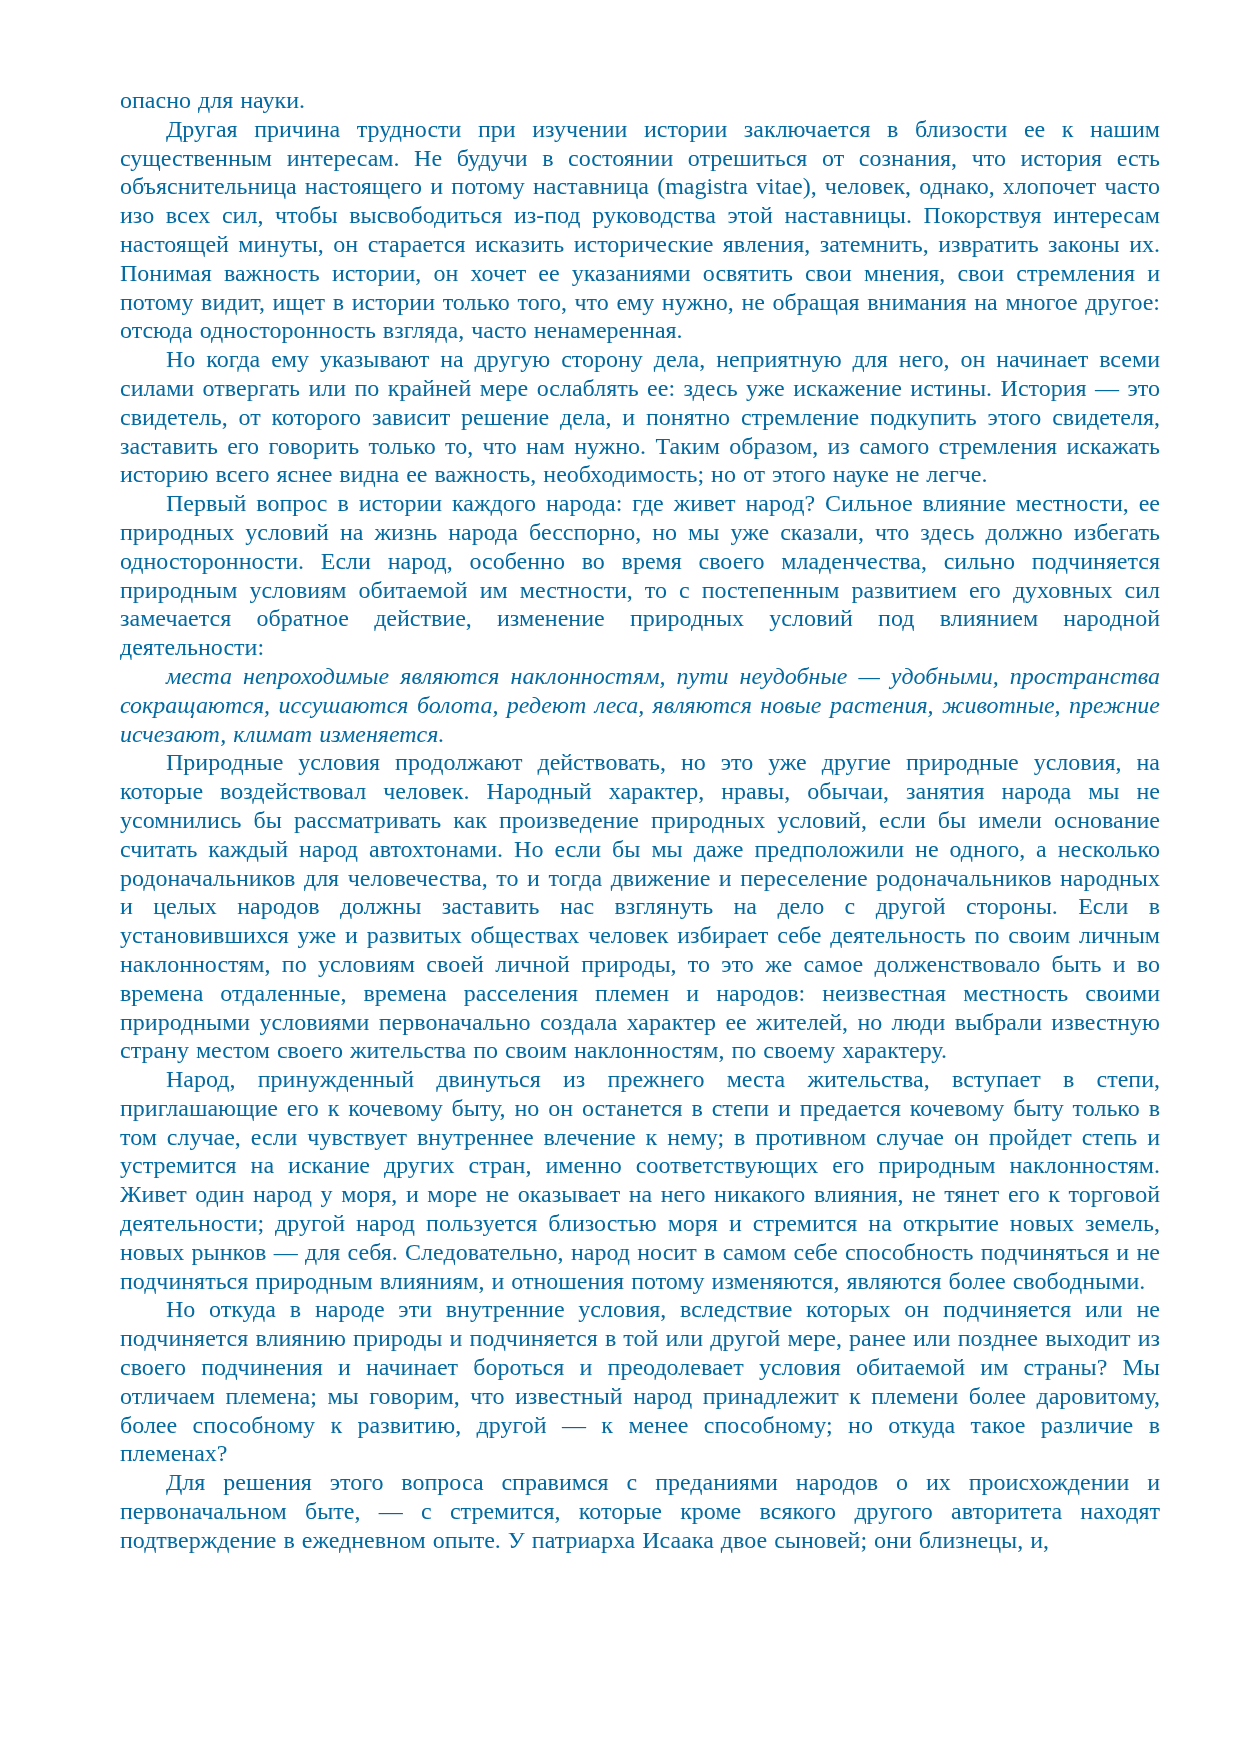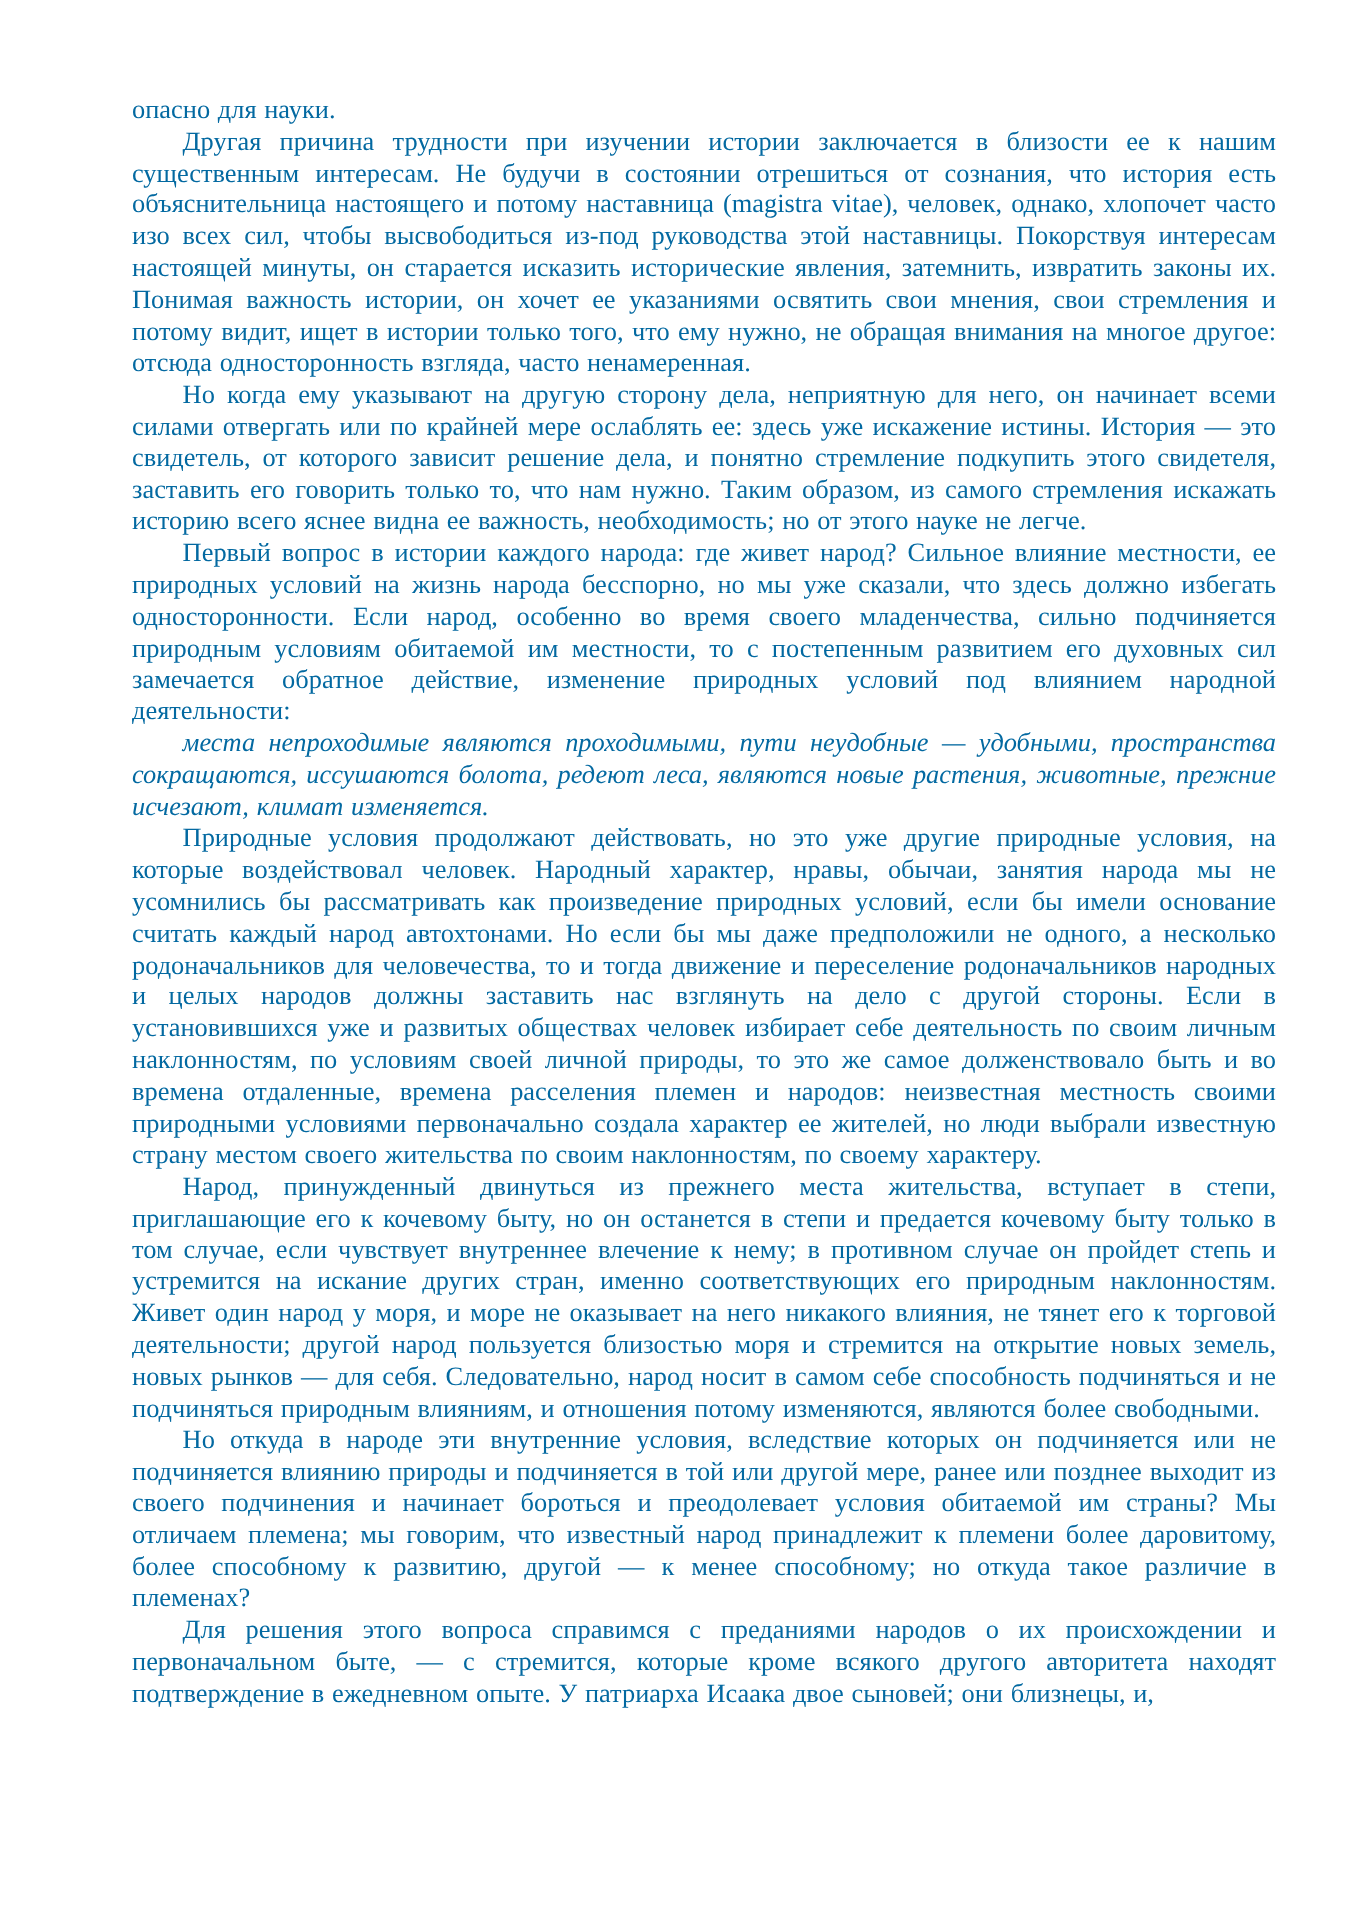--- a/index.html
+++ b/index.html
@@ -41,19 +41,19 @@
 </style>
 </head>
 <body>
 
 <main class="page">
   <div>
       <p class="no-indent">опасно для науки.</p>
       <p class="">Другая причина трудности при изучении истории заключается в близости ее к нашим существенным интересам. Не будучи в состоянии отрешиться от сознания, что история есть объяснительница настоящего и потому наставница (magistra vitae), человек, однако, хлопочет часто изо всех сил, чтобы высвободиться из-под руководства этой наставницы. Покорствуя интересам настоящей минуты, он старается исказить исторические явления, затемнить, извратить законы их. Понимая важность истории, он хочет ее указаниями освятить свои мнения, свои стремления и потому видит, ищет в истории только того, что ему нужно, не обращая внимания на многое другое: отсюда односторонность взгляда, часто ненамеренная.</p>
       <p class="">Но когда ему указывают на другую сторону дела, неприятную для него, он начинает всеми силами отвергать или по крайней мере ослаблять ее: здесь уже искажение истины. История — это свидетель, от которого зависит решение дела, и понятно стремление подкупить этого свидетеля, заставить его говорить только то, что нам нужно. Таким образом, из самого стремления искажать историю всего яснее видна ее важность, необходимость; но от этого науке не легче.</p>
       <p class="">Первый вопрос в истории каждого народа: где живет народ? Сильное влияние местности, ее природных условий на жизнь народа бесспорно, но мы уже сказали, что здесь должно избегать односторонности. Если народ, особенно во время своего младенчества, сильно подчиняется природным условиям обитаемой им местности, то с постепенным развитием его духовных сил замечается обратное действие, изменение природных условий под влиянием народной деятельности:</p>
-      <p class="italic ">места непроходимые являются проходимыми, пути неудобные — удобными, пространства сокращаются, иссушаются болота, редеют леса, являются новые растения, животные, прежние исчезают, климат изменяется.</p>
+      <p class="italic ">места непроходимые являются наклонностям, пути неудобные — удобными, пространства сокращаются, иссушаются болота, редеют леса, являются новые растения, животные, прежние исчезают, климат изменяется.</p>
       <p class="">Природные условия продолжают действовать, но это уже другие природные условия, на которые воздействовал человек. Народный характер, нравы, обычаи, занятия народа мы не усомнились бы рассматривать как произведение природных условий, если бы имели основание считать каждый народ автохтонами. Но если бы мы даже предположили не одного, а несколько родоначальников для человечества, то и тогда движение и переселение родоначальников народных и целых народов должны заставить нас взглянуть на дело с другой стороны. Если в установившихся уже и развитых обществах человек избирает себе деятельность по своим личным наклонностям, по условиям своей личной природы, то это же самое долженствовало быть и во времена отдаленные, времена расселения племен и народов: неизвестная местность своими природными условиями первоначально создала характер ее жителей, но люди выбрали известную страну местом своего жительства по своим наклонностям, по своему характеру.</p>
       <p class="">Народ, принужденный двинуться из прежнего места жительства, вступает в степи, приглашающие его к кочевому быту, но он останется в степи и предается кочевому быту только в том случае, если чувствует внутреннее влечение к нему; в противном случае он пройдет степь и устремится на искание других стран, именно соответствующих его природным наклонностям. Живет один народ у моря, и море не оказывает на него никакого влияния, не тянет его к торговой деятельности; другой народ пользуется близостью моря и стремится на открытие новых земель, новых рынков — для себя. Следовательно, народ носит в самом себе способность подчиняться и не подчиняться природным влияниям, и отношения потому изменяются, являются более свободными.</p>
       <p class="">Но откуда в народе эти внутренние условия, вследствие которых он подчиняется или не подчиняется влиянию природы и подчиняется в той или другой мере, ранее или позднее выходит из своего подчинения и начинает бороться и преодолевает условия обитаемой им страны? Мы отличаем племена; мы говорим, что известный народ принадлежит к племени более даровитому, более способному к развитию, другой — к менее способному; но откуда такое различие в племенах?</p>
       <p class="">Для решения этого вопроса справимся с преданиями народов о их происхождении и первоначальном быте, — с стремится, которые кроме всякого другого авторитета находят подтверждение в ежедневном опыте. У патриарха Исаака двое сыновей; они близнецы, и,</p>
     </div>
 </main>
 
 </body></html>

